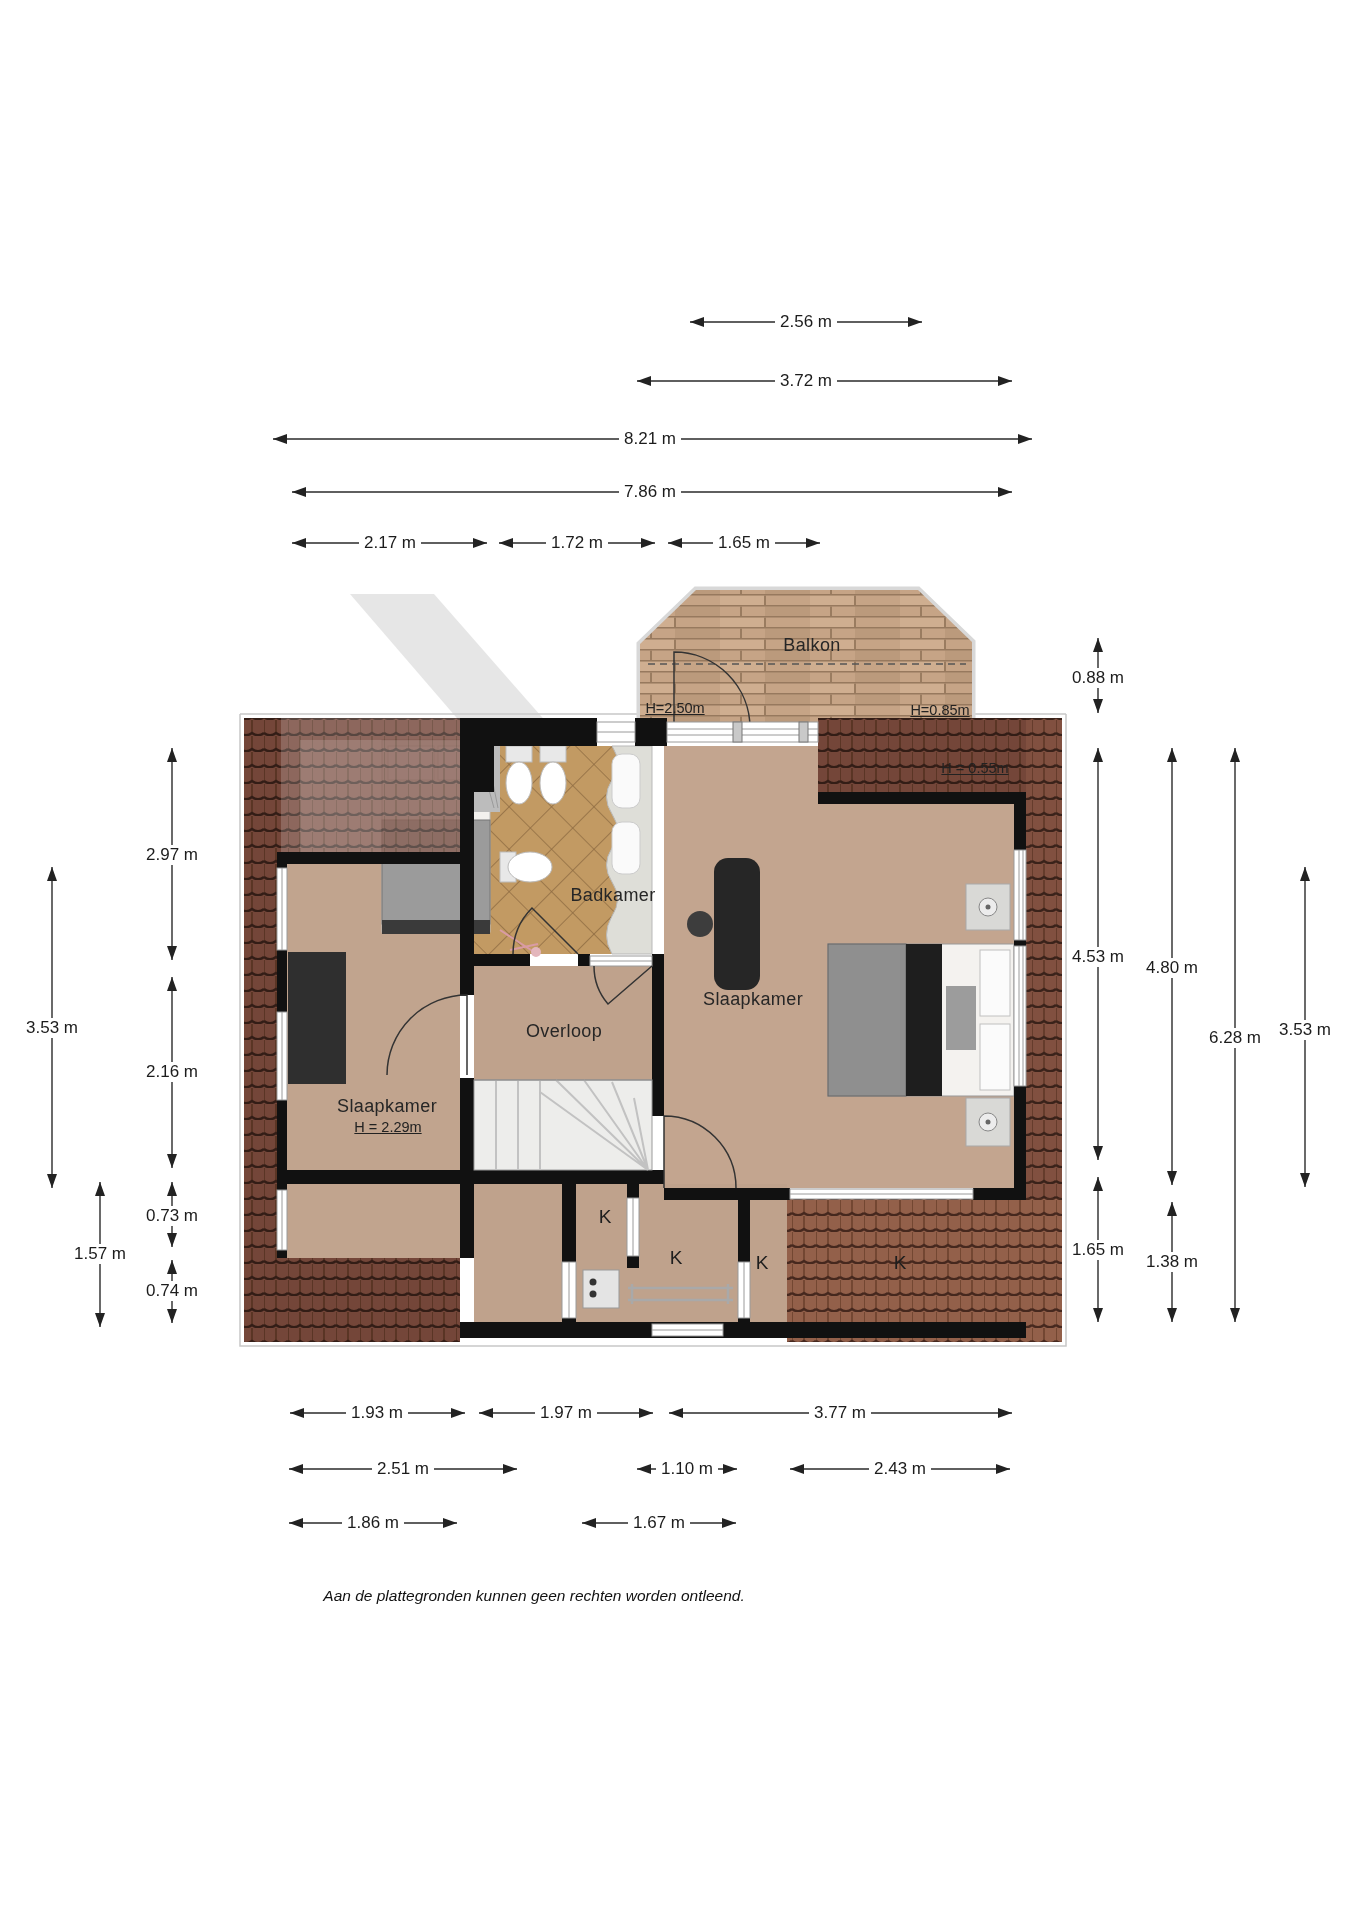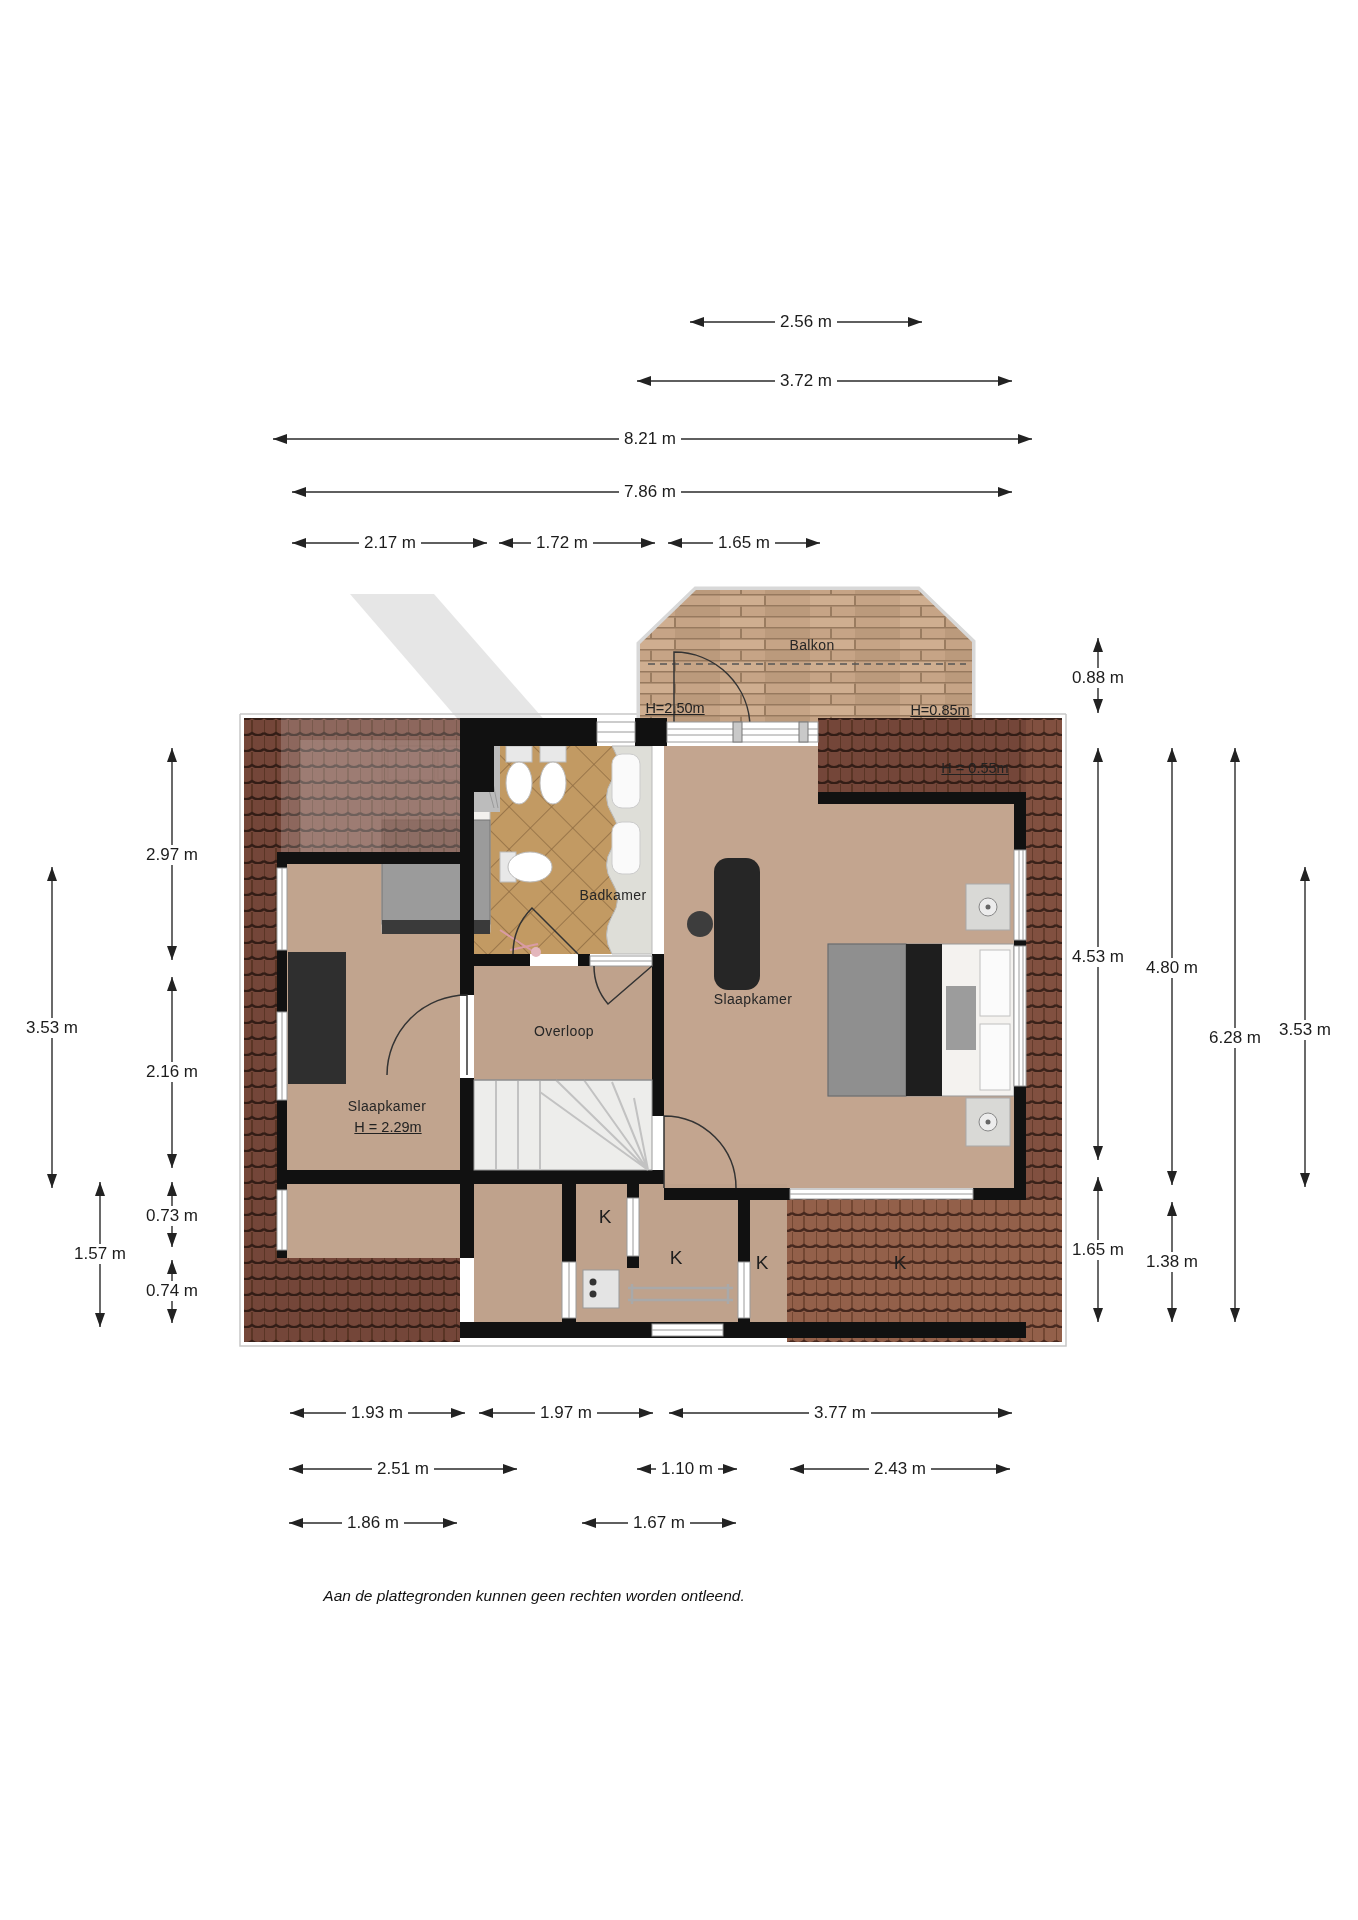--- a/index.html
+++ b/index.html
@@ -1,21 +1,21 @@
 <!DOCTYPE html>
 <html><head>
 <meta charset="utf-8">
 <style>
   html,body{margin:0;padding:0;background:#fff;}
   .page{position:relative;width:1358px;height:1920px;background:#fff;overflow:hidden;
         font-family:"Liberation Sans", sans-serif;}
   svg.plan{position:absolute;left:0;top:0;}
   .lbl{position:absolute;transform:translate(-50%,-50%);white-space:nowrap;color:#1c1c1c;}
   .dim-label{background:#fff;padding:0 5px;font-size:17px;}
-  .room-label{font-size:14px;color:#262626;letter-spacing:.4px;text-align:center;}
+  .room-label{font-size:18px;color:#262626;letter-spacing:.4px;text-align:center;}
   .h-label{font-size:14.5px;color:#222;text-decoration:underline;}
   .k-label{font-size:19px;color:#1e1e1e;}
   .footer-label{font-size:15.5px;color:#111;font-style:italic;}
 </style>
 </head>
 <body>
 
 <div class="page">
 
 <svg class="plan" width="1358" height="1920" viewBox="0 0 1358 1920">
@@ -240,21 +240,21 @@
     <line x1="1098" y1="1177" x2="1098" y2="1322"></line>
     <line x1="1172" y1="1202" x2="1172" y2="1322"></line>
   </g>
 </svg>
 
 <div class="lbl dim-label" style="left:806px;top:322px">2.56 m</div>
 <div class="lbl dim-label" style="left:806px;top:381px">3.72 m</div>
 <div class="lbl dim-label" style="left:650px;top:439px">8.21 m</div>
 <div class="lbl dim-label" style="left:650px;top:492px">7.86 m</div>
 <div class="lbl dim-label" style="left:390px;top:543px">2.17 m</div>
-<div class="lbl dim-label" style="left:562px;top:543px">1.72 m</div>
+<div class="lbl dim-label" style="left:577px;top:543px">1.72 m</div>
 <div class="lbl dim-label" style="left:744px;top:543px">1.65 m</div>
 
 <div class="lbl dim-label" style="left:377px;top:1413px">1.93 m</div>
 <div class="lbl dim-label" style="left:566px;top:1413px">1.97 m</div>
 <div class="lbl dim-label" style="left:840px;top:1413px">3.77 m</div>
 <div class="lbl dim-label" style="left:403px;top:1469px">2.51 m</div>
 <div class="lbl dim-label" style="left:687px;top:1469px">1.10 m</div>
 <div class="lbl dim-label" style="left:900px;top:1469px">2.43 m</div>
 <div class="lbl dim-label" style="left:373px;top:1523px">1.86 m</div>
 <div class="lbl dim-label" style="left:659px;top:1523px">1.67 m</div>

